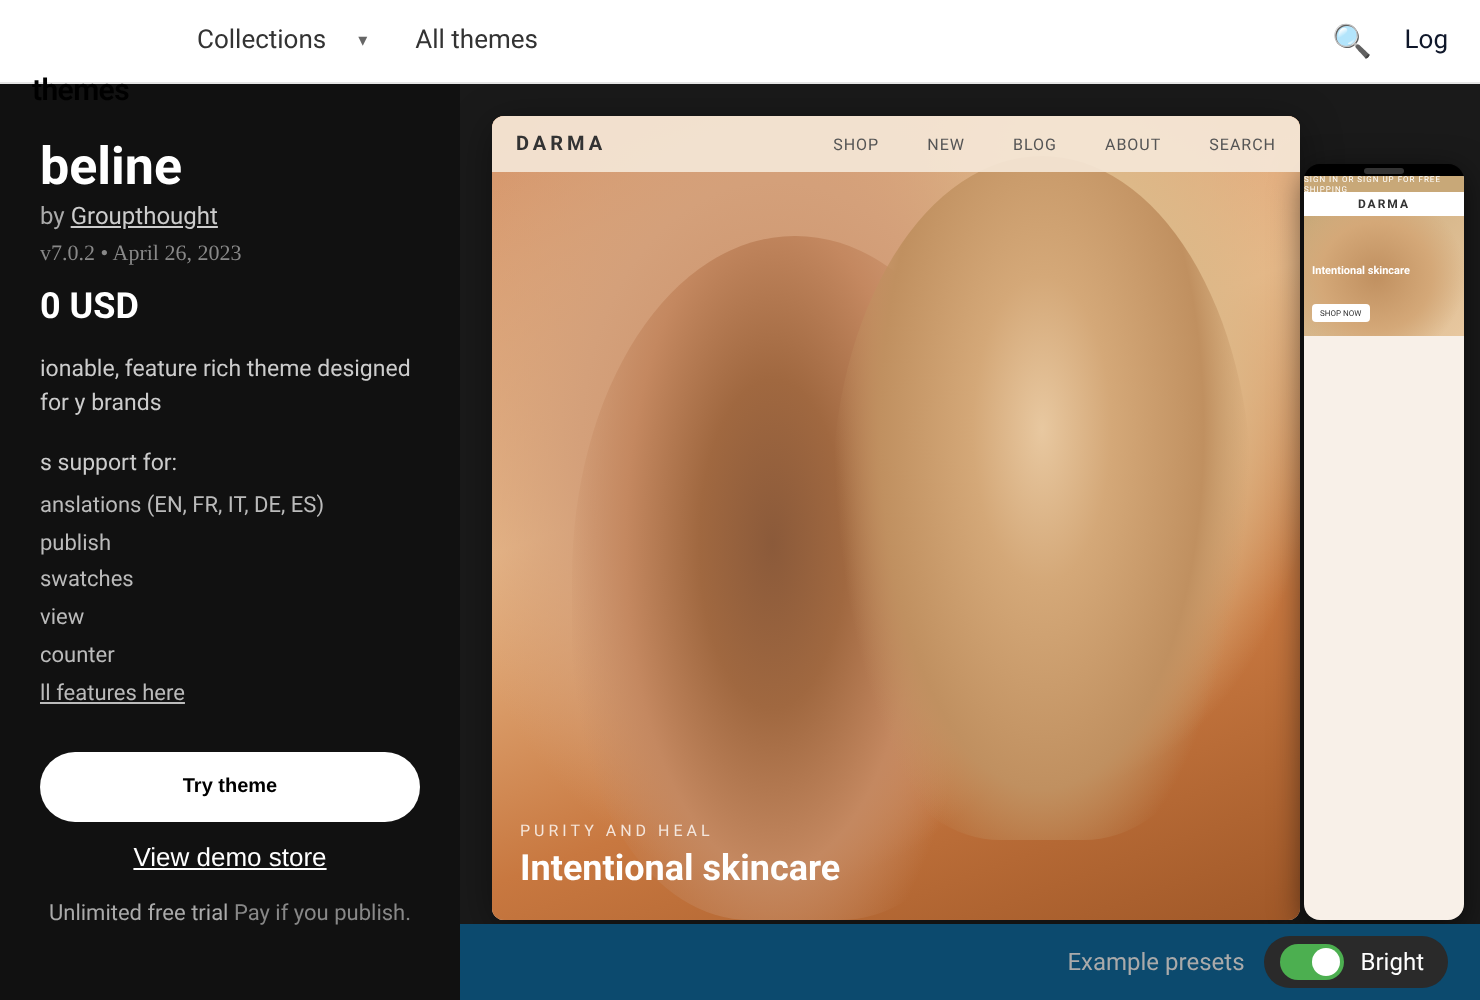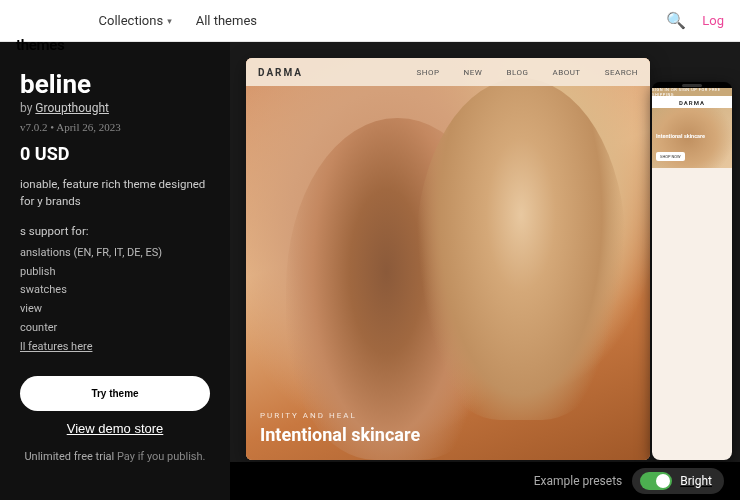--- a/index.html
+++ b/index.html
@@ -38,37 +38,37 @@
       gap: 4px;
       flex: 1;
     }
     .nav-link {
       font-size: 13px;
       color: #333;
       padding: 6px 10px;
       cursor: pointer;
       display: flex;
       align-items: center;
-      gap: 4px;
+      gap: 16px;
       border-radius: 4px;
     }
     .nav-link .chevron { font-size: 9px; color: #666; }
     .nav-right {
       display: flex;
       align-items: center;
       gap: 16px;
     }
     .nav-icon {
       font-size: 16px;
       color: #333;
       cursor: pointer;
     }
     .nav-login {
       font-size: 13px;
-      color: #ec4899;
+      color: #0f172a;
       cursor: pointer;
     }
 
     
     .main-content {
       position: absolute;
       top: 42px;
       left: 0; right: 0; bottom: 0;
       display: flex;
     }
@@ -372,27 +372,26 @@
       padding: 2px 4px;
       border-radius: 2px;
       display: inline-block;
     }
 
     
     .bottom-bar {
       position: absolute;
       bottom: 0; left: 0; right: 0;
       height: 38px;
-      background: #000000;
+      background: #0c4a6e;
       display: flex;
       align-items: center;
       justify-content: flex-end;
       padding: 0 16px;
       gap: 10px;
-      text-decoration: underline;
     }
     .example-presets-label {
       font-size: 12px;
       color: #aaa;
     }
     .preset-toggle {
       display: flex;
       align-items: center;
       gap: 8px;
       background: #2a2a2a;

